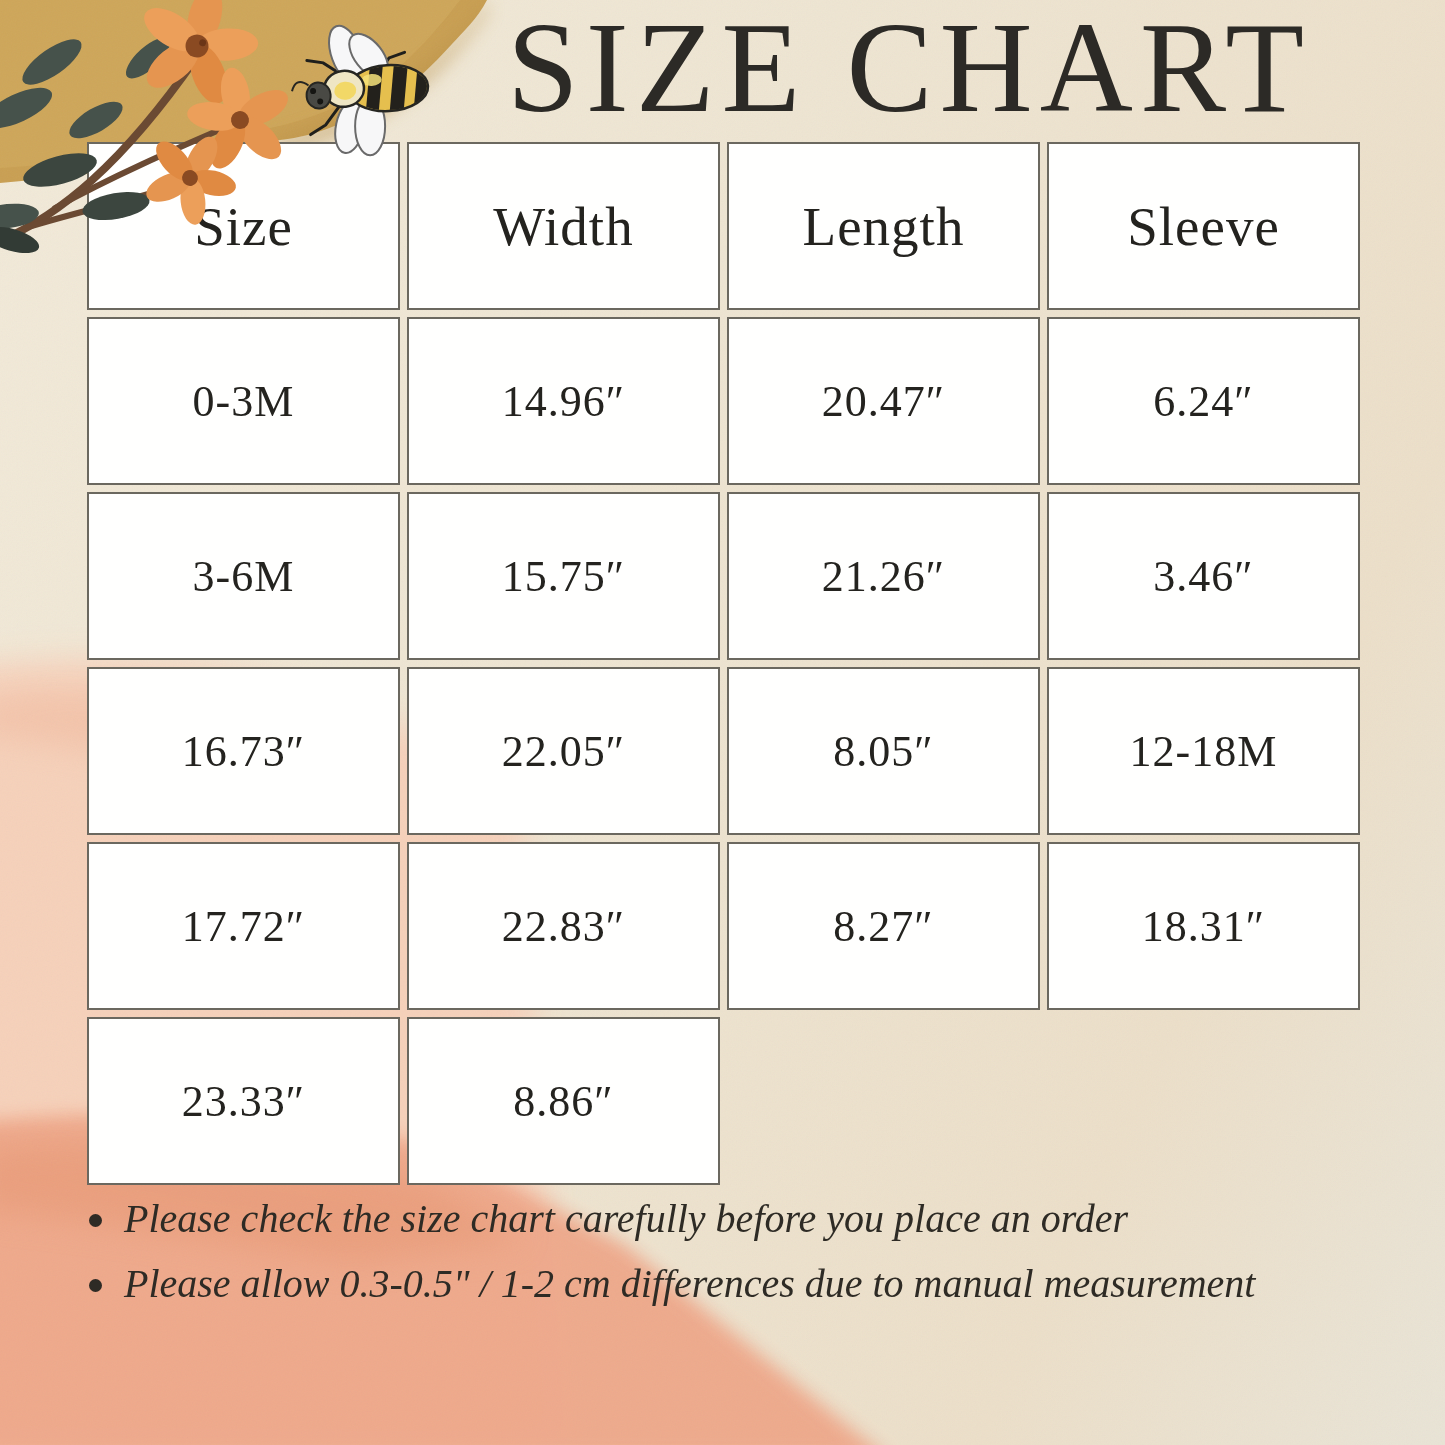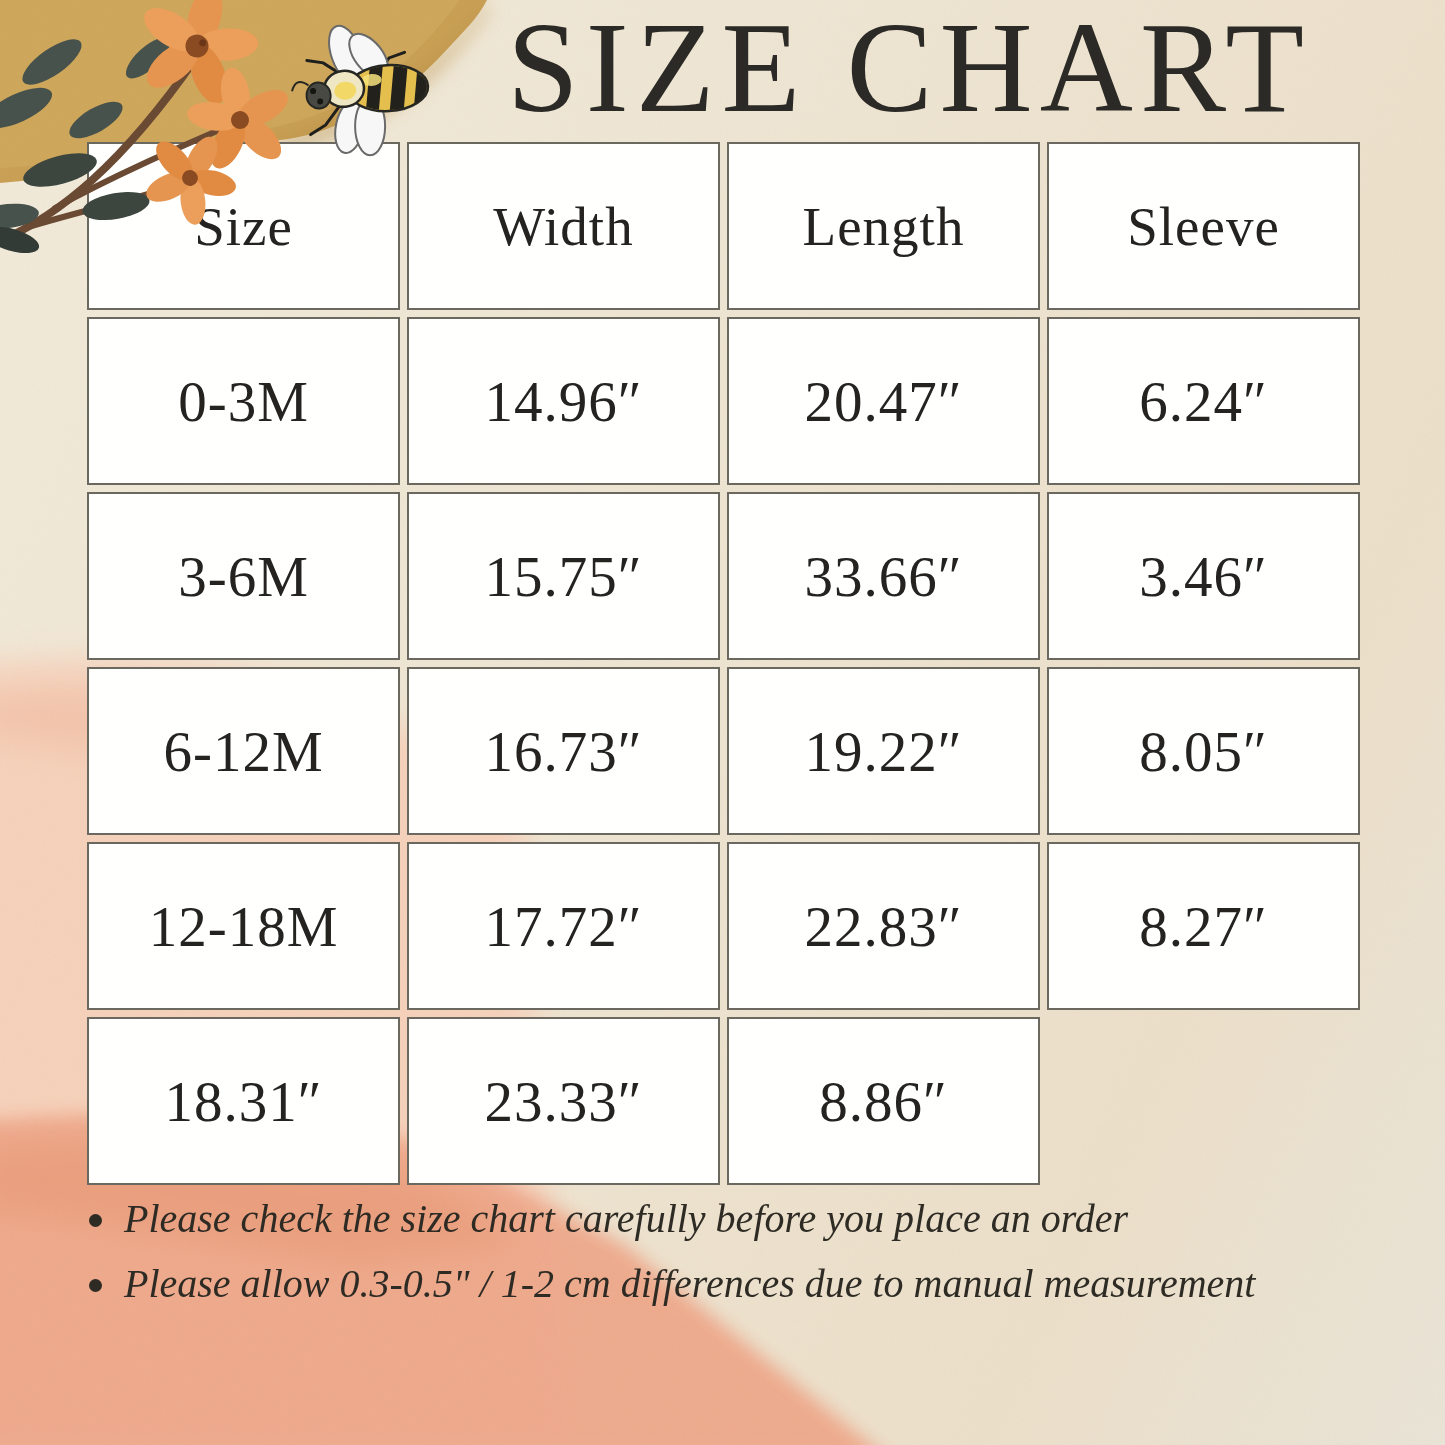--- a/index.html
+++ b/index.html
@@ -20,21 +20,21 @@
   }
 
   .size-table{
     position:absolute;left:87px;top:142px;width:1273px;z-index:1;
     display:grid;grid-template-columns:repeat(4,1fr);grid-auto-rows:168px;gap:7px;
   }
   .cell{
     background:var(--cellBg,#fffffe);
     border:2px solid var(--cellBorder,#6b685f);
     display:flex;align-items:center;justify-content:center;
-    font-size:57px;letter-spacing:1px;color:#24231f;
+    font-size:44px;letter-spacing:1px;color:#24231f;
   }
   .cell.header{font-size:55px;}
 
   .notes{
     position:absolute;left:86px;top:1190px;width:1336px;z-index:2;
     list-style:none;margin:0;padding:0;
   }
   .note{
     position:relative;padding-left:38px;margin:0 0 7px 0;
     font-size:40px;line-height:1.44;font-style:italic;color:#2e2b25;
@@ -91,26 +91,25 @@
     <div class="cell header">Length</div>
     <div class="cell header">Sleeve</div>
 
     <div class="cell">0-3M</div>
     <div class="cell">14.96″</div>
     <div class="cell">20.47″</div>
     <div class="cell">6.24″</div>
 
     <div class="cell">3-6M</div>
     <div class="cell">15.75″</div>
-    <div class="cell">33.66″</div>
+    <div class="cell">21.26″</div>
     <div class="cell">3.46″</div>
 
-    <div class="cell">6-12M</div>
     <div class="cell">16.73″</div>
-    <div class="cell">19.22″</div>
+    <div class="cell">22.05″</div>
     <div class="cell">8.05″</div>
 
     <div class="cell">12-18M</div>
     <div class="cell">17.72″</div>
     <div class="cell">22.83″</div>
     <div class="cell">8.27″</div>
 
     <div class="cell">18.31″</div>
     <div class="cell">23.33″</div>
     <div class="cell">8.86″</div>

